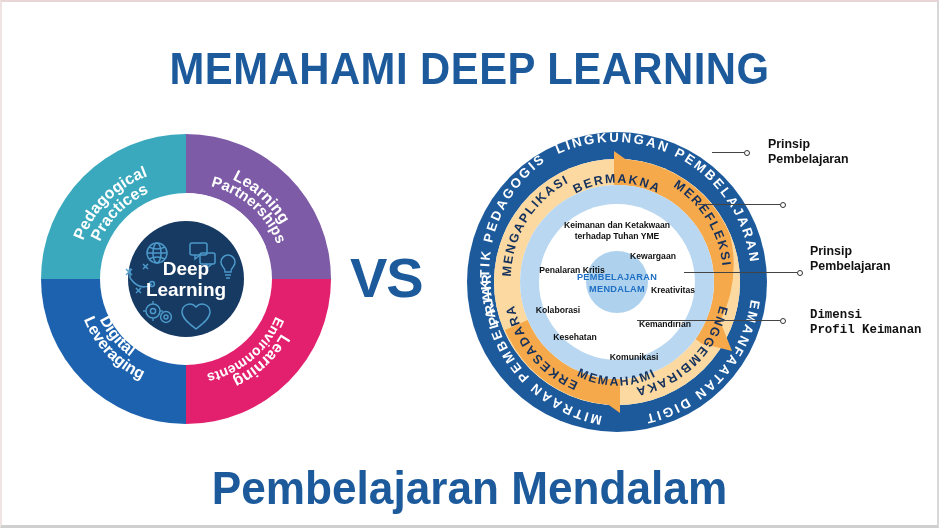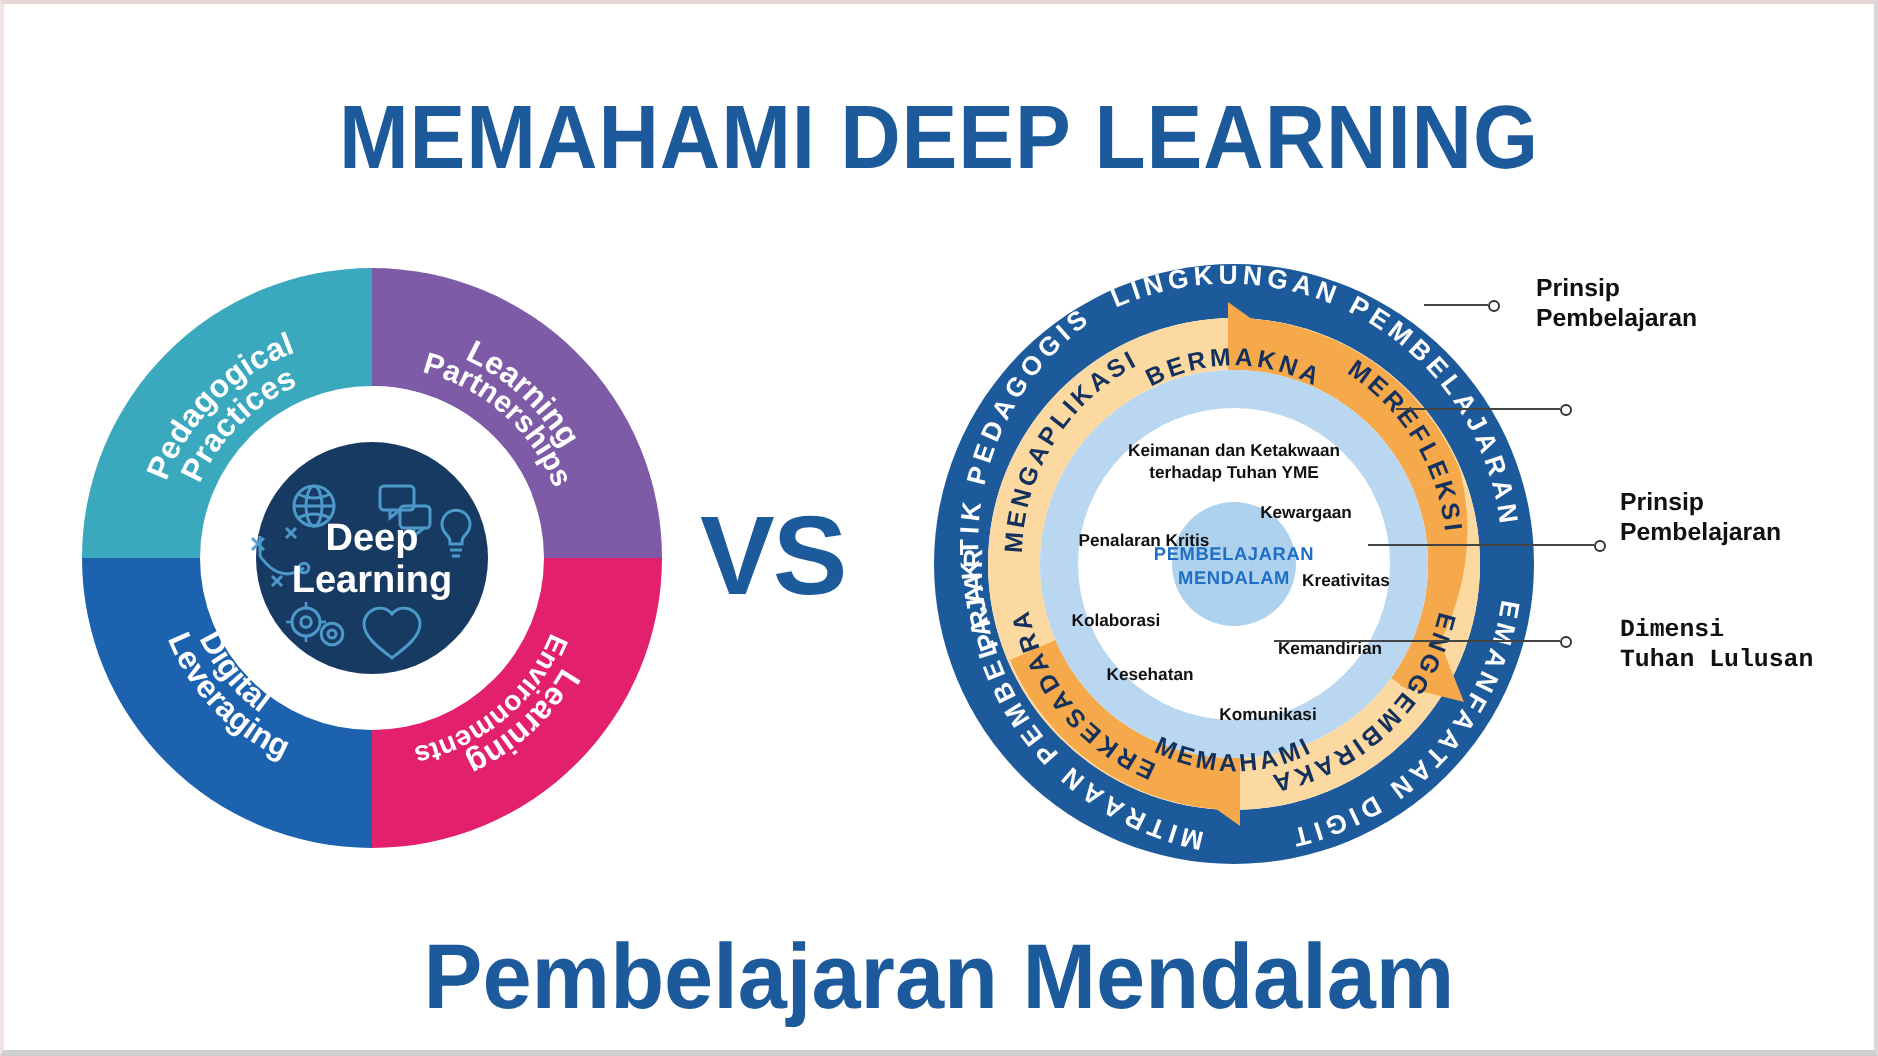--- a/index.html
+++ b/index.html
@@ -348,20 +348,20 @@
     </div>
 
 
     <div class="callout" style="left:56px;top:115px;">
       <div>Prinsip</div>
       <div>Pembelajaran</div>
     </div>
 
     <div class="callout" style="left:56px;top:179px;font-family:Liberation Mono, monospace;">
       <div>Dimensi</div>
-      <div>Tuhan Lulusan</div>
+      <div>Profil Keimanan</div>
     </div>
   </div>
 
   <div id="title-bottom">Pembelajaran Mendalam</div>
 
 </div>
 </div>
 
 </body></html>

